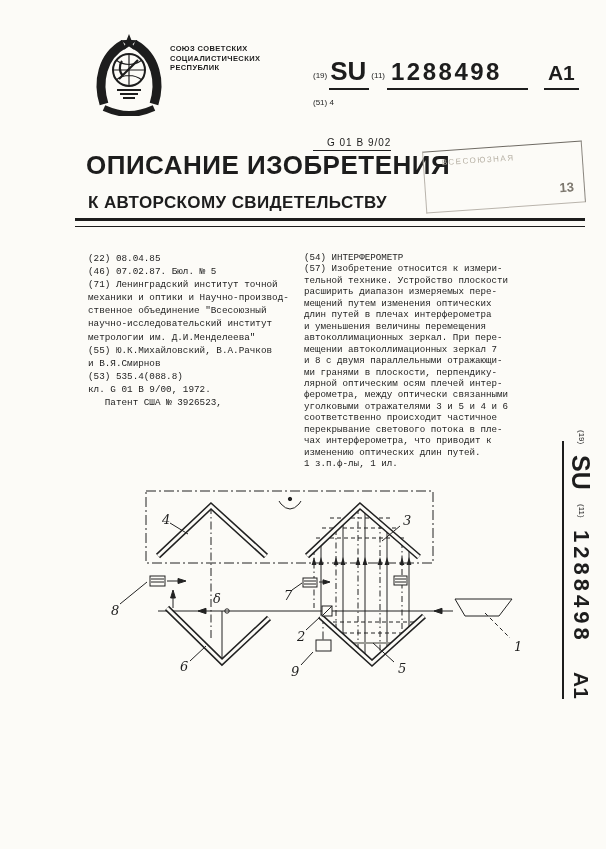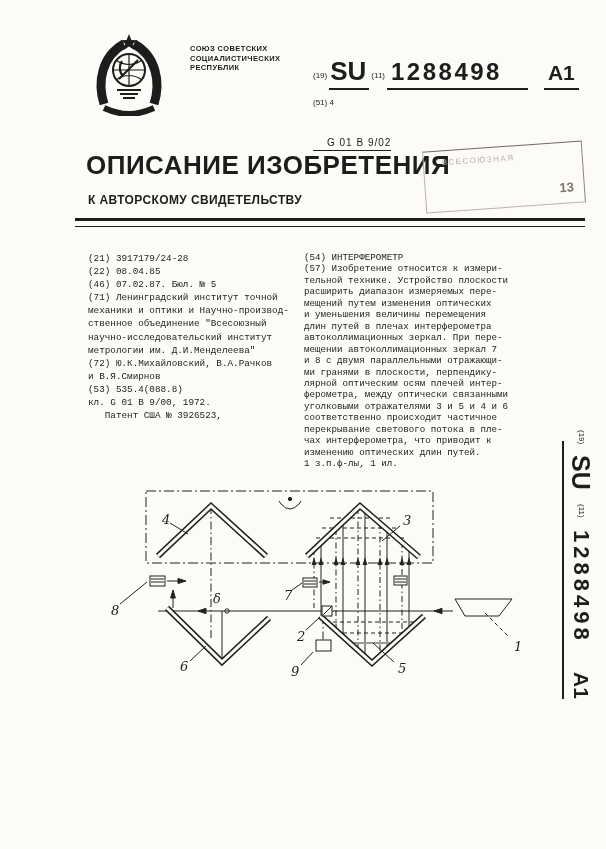--- a/index.html
+++ b/index.html
@@ -1,32 +1,32 @@
 <!DOCTYPE html>
 <html><head>
 <meta charset="utf-8">
 <style>
   html,body{margin:0;padding:0;background:#888;}
   .page{position:relative;width:606px;height:849px;background:#fcfbf7;color:#1d1d1d;
         font-family:"Liberation Sans",sans-serif;overflow:hidden;}
   .abs{position:absolute;}
 
   
-  .union{left:170px;top:44px;font-size:7.5px;font-weight:bold;line-height:9.5px;letter-spacing:.4px;margin-left:20px;}
+  .union{left:170px;top:44px;font-size:7.5px;font-weight:bold;line-height:9.5px;letter-spacing:.4px;}
   .committee{left:88px;top:117px;font-size:9px;font-weight:bold;line-height:11.5px;letter-spacing:.3px;}
   .su-row{left:313px;top:56px;width:275px;display:flex;align-items:baseline;}
   .tiny{font-size:8px;font-weight:normal;position:relative;top:-2px;}
   .su{font-size:26px;font-weight:bold;border-bottom:2.5px solid #1d1d1d;padding:0 3px 1px 1px;margin:0 2px;}
   .pubnum{font-size:24px;font-weight:bold;letter-spacing:2.5px;border-bottom:2.5px solid #1d1d1d;padding:0 26px 2px 4px;margin:0 2px;}
   .kind{font-size:21px;font-weight:bold;border-bottom:2.5px solid #1d1d1d;padding:0 4px 3px 4px;margin-left:14px;}
   .ipc-row{left:313px;top:100px;width:272px;display:flex;align-items:baseline;flex-direction:column;}
   .ipc-class{font-family:Liberation Sans, sans-serif;font-size:10px;border-bottom:1.5px solid #1d1d1d;
              flex:1;padding:0 0 2px 14px;letter-spacing:1px;margin-top:28px;}
   .doc-title{left:86px;top:150px;font-size:26px;font-weight:bold;letter-spacing:.5px;text-align:center;}
-  .doc-subtitle{left:88px;top:193px;font-size:12px;font-weight:bold;letter-spacing:.4px;}
+  .doc-subtitle{left:88px;top:193px;font-size:17px;font-weight:bold;letter-spacing:.4px;}
   .stamp{left:424px;top:146px;width:158px;height:60px;border:1px solid #b9b4ac;border-top:1.5px solid #6e6a63;
          border-right:1.5px solid #8a867f;transform:rotate(-4deg);color:#b3aea4;}
   .stamp-line{position:absolute;left:18px;top:7px;font-size:8px;letter-spacing:1.5px;color:#b7b1a5;}
   .stamp-num{position:absolute;right:10px;bottom:8px;font-size:13px;font-weight:bold;color:#7d786f;}
   .rule{left:75px;top:218px;width:510px;height:5px;border-top:3px solid #1d1d1d;border-bottom:1px solid #1d1d1d;}
 
   
   .col{font-family:"Liberation Mono","DejaVu Sans Mono",monospace;}
   .col div{white-space:pre;}
   .col-left{left:88px;top:252px;width:226px;font-size:9.3px;line-height:13.1px;}
@@ -86,42 +86,41 @@
   <div class="abs doc-subtitle">К АВТОРСКОМУ СВИДЕТЕЛЬСТВУ</div>
 
   <div class="abs stamp">
     <span class="stamp-line">ВСЕСОЮЗНАЯ</span>
     <span class="stamp-num">13</span>
   </div>
 
   <div class="abs rule"></div>
 
   <div class="abs col col-left">
-      <div>(21) 3917179/24-28</div>
       <div>(22) 08.04.85</div>
       <div>(46) 07.02.87. Бюл. № 5</div>
       <div>(71) Ленинградский институт точной</div>
       <div>механики и оптики и Научно-производ-</div>
       <div>ственное объединение "Всесоюзный</div>
       <div>научно-исследовательский институт</div>
       <div>метрологии им. Д.И.Менделеева"</div>
-      <div>(72) Ю.К.Михайловский, В.А.Рачков</div>
+      <div>(55) Ю.К.Михайловский, В.А.Рачков</div>
       <div>и В.Я.Смирнов</div>
       <div>(53) 535.4(088.8)</div>
       <div>кл. G 01 B 9/00, 1972.</div>
       <div>   Патент США № 3926523,</div>
     </div>
   <div class="abs col col-right">
       <div>(54) ИНТЕРФЕРОМЕТР</div>
       <div>(57) Изобретение относится к измери-</div>
       <div>тельной технике. Устройство плоскости</div>
       <div>расширить диапазон измеряемых пере-</div>
       <div>мещений путем изменения оптических</div>
+      <div>длин путей в плечах интерферометра</div>
       <div>и уменьшения величины перемещения</div>
-      <div>длин путей в плечах интерферометра</div>
       <div>автоколлимационных зеркал. При пере-</div>
       <div>мещении автоколлимационных зеркал 7</div>
       <div>и 8 с двумя параллельными отражающи-</div>
       <div>ми гранями в плоскости, перпендику-</div>
       <div>лярной оптическим осям плечей интер-</div>
       <div>ферометра, между оптически связанными</div>
       <div>уголковыми отражателями 3 и 5 и 4 и 6</div>
       <div>соответственно происходит частичное</div>
       <div>перекрывание светового потока в пле-</div>
       <div>чах интерферометра, что приводит к</div>

